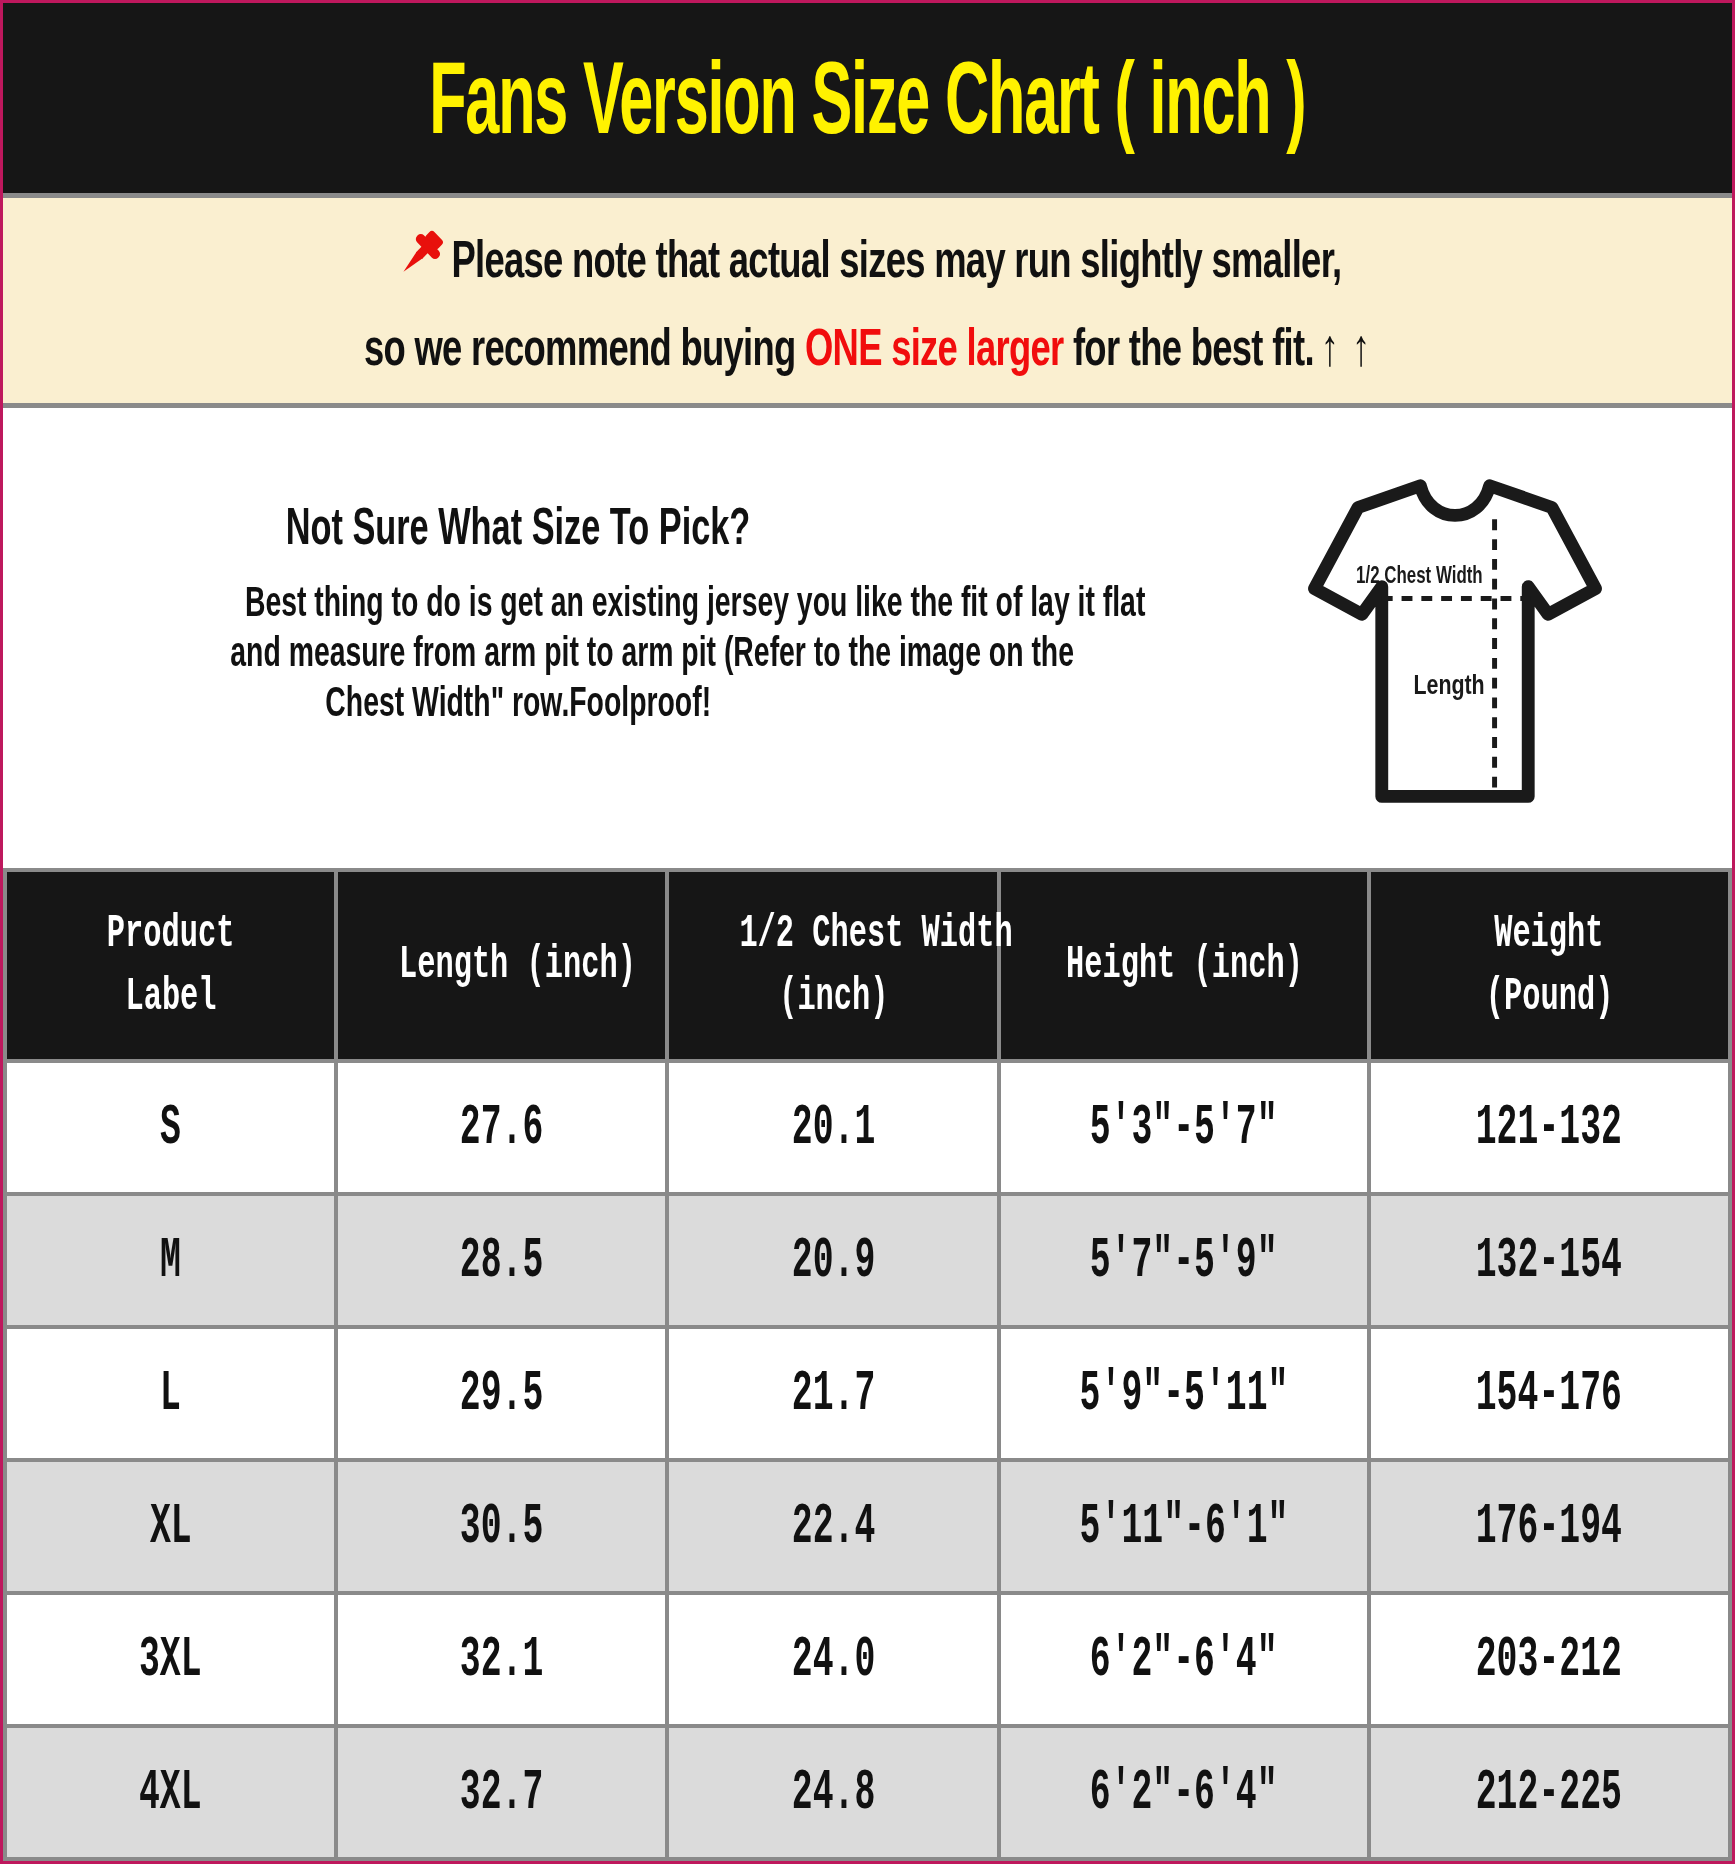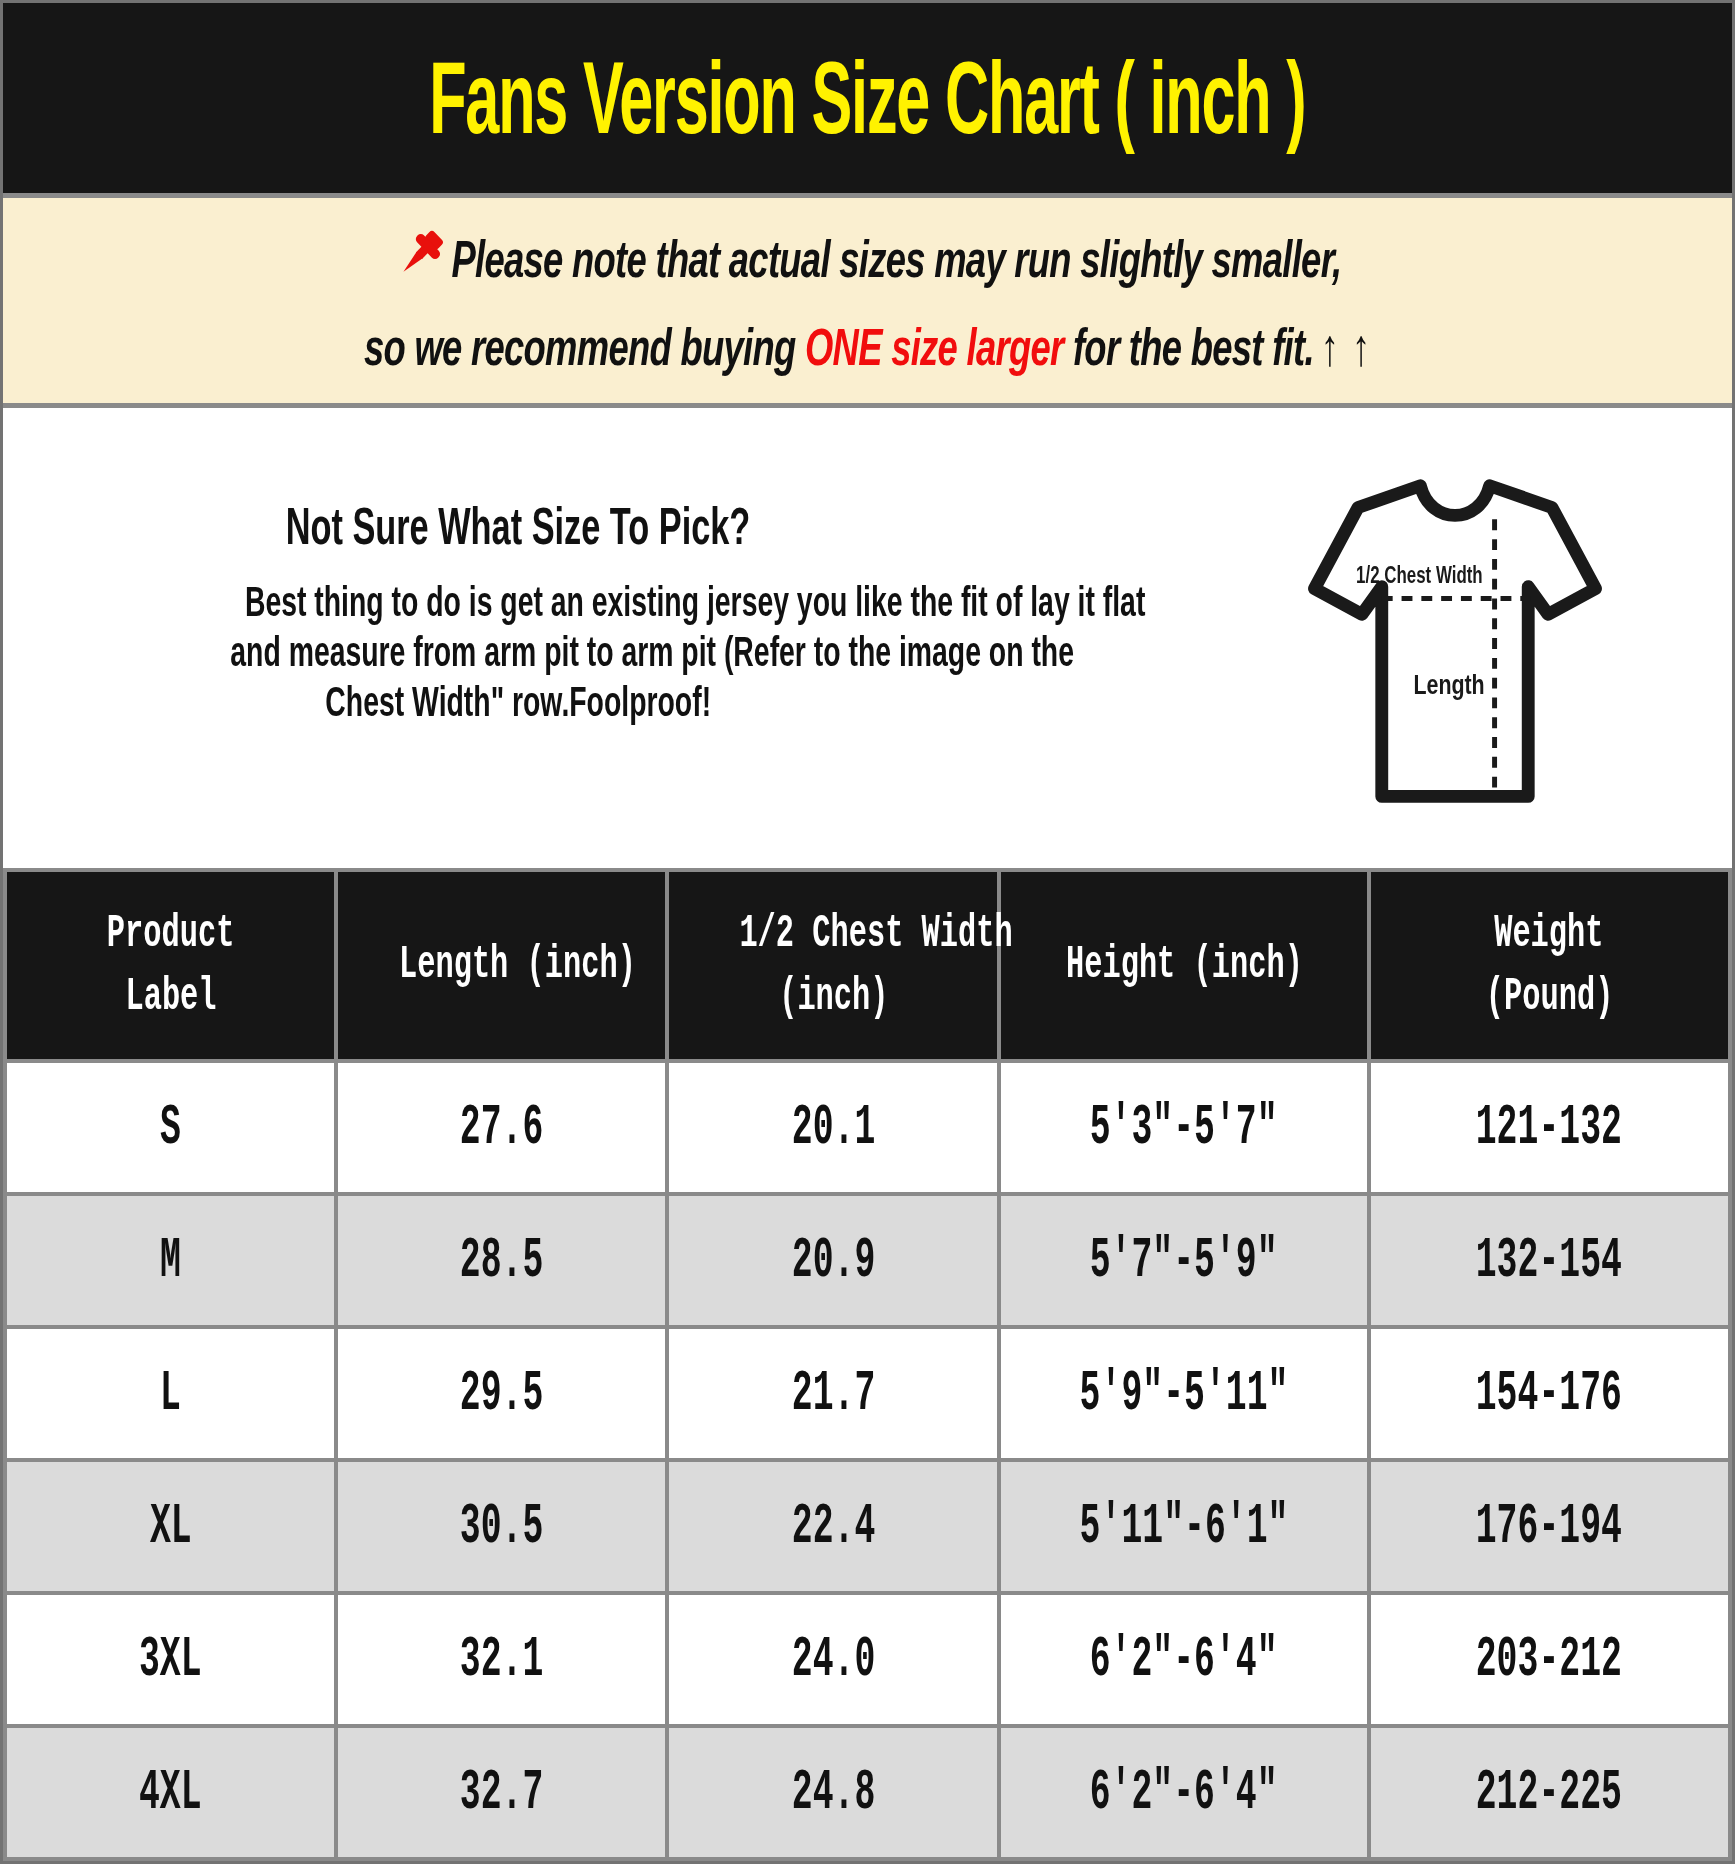--- a/index.html
+++ b/index.html
@@ -1,19 +1,19 @@
 <!DOCTYPE html>
 <html><head>
 <meta charset="utf-8">
 <style>
   html,body { margin:0; padding:0; background:#fff; }
   body { font-family:"Liberation Sans", sans-serif; font-weight:700; color:#111; }
   .page {
     width:1735px; height:1864px; box-sizing:border-box;
-    border:3px solid #737373; background:#fff;
+    border:3px solid #be185d; background:#fff;
     display:flex; flex-direction:column; overflow:hidden;
   }
   
   .cond { display:inline-block; white-space:nowrap; transform-origin:50% 50%; }
   .sx60 { transform:scaleX(.60); }
   .sx66 { transform:scaleX(.66); }
   .sx70 { transform:scaleX(.70); }
 
   
   .title-bar {
@@ -23,21 +23,21 @@
   }
   .title-bar .t { color:#FFF200; font-size:102px; letter-spacing:-2px; }
 
   
   .notice {
     background:#FAEFD0; height:205px; flex:0 0 auto;
     border-bottom:5px solid #8a8a8a;
     display:flex; flex-direction:column; align-items:center; justify-content:center;
     font-size:52px; letter-spacing:-1px;
   }
-  .notice .row { line-height:1.0;font-style:italic; }
+  .notice .row { line-height:1.0; }
   .notice .row + .row { margin-top:34px; }
   .notice .pin { vertical-align:-10px; margin-right:2px; }
   .red { color:#F10D0D; }
   .arrows { letter-spacing:2px; margin-left:10px; }
 
   
   .size-help { height:460px; flex:0 0 auto; display:flex; align-items:flex-start; }
   .help-text { width:1030px; box-sizing:border-box; padding:88px 10px 0 10px; text-align:center; }
   .help-heading { font-size:52px; margin-bottom:20px; }
   .help-body  { font-size:43px; line-height:50px; }

